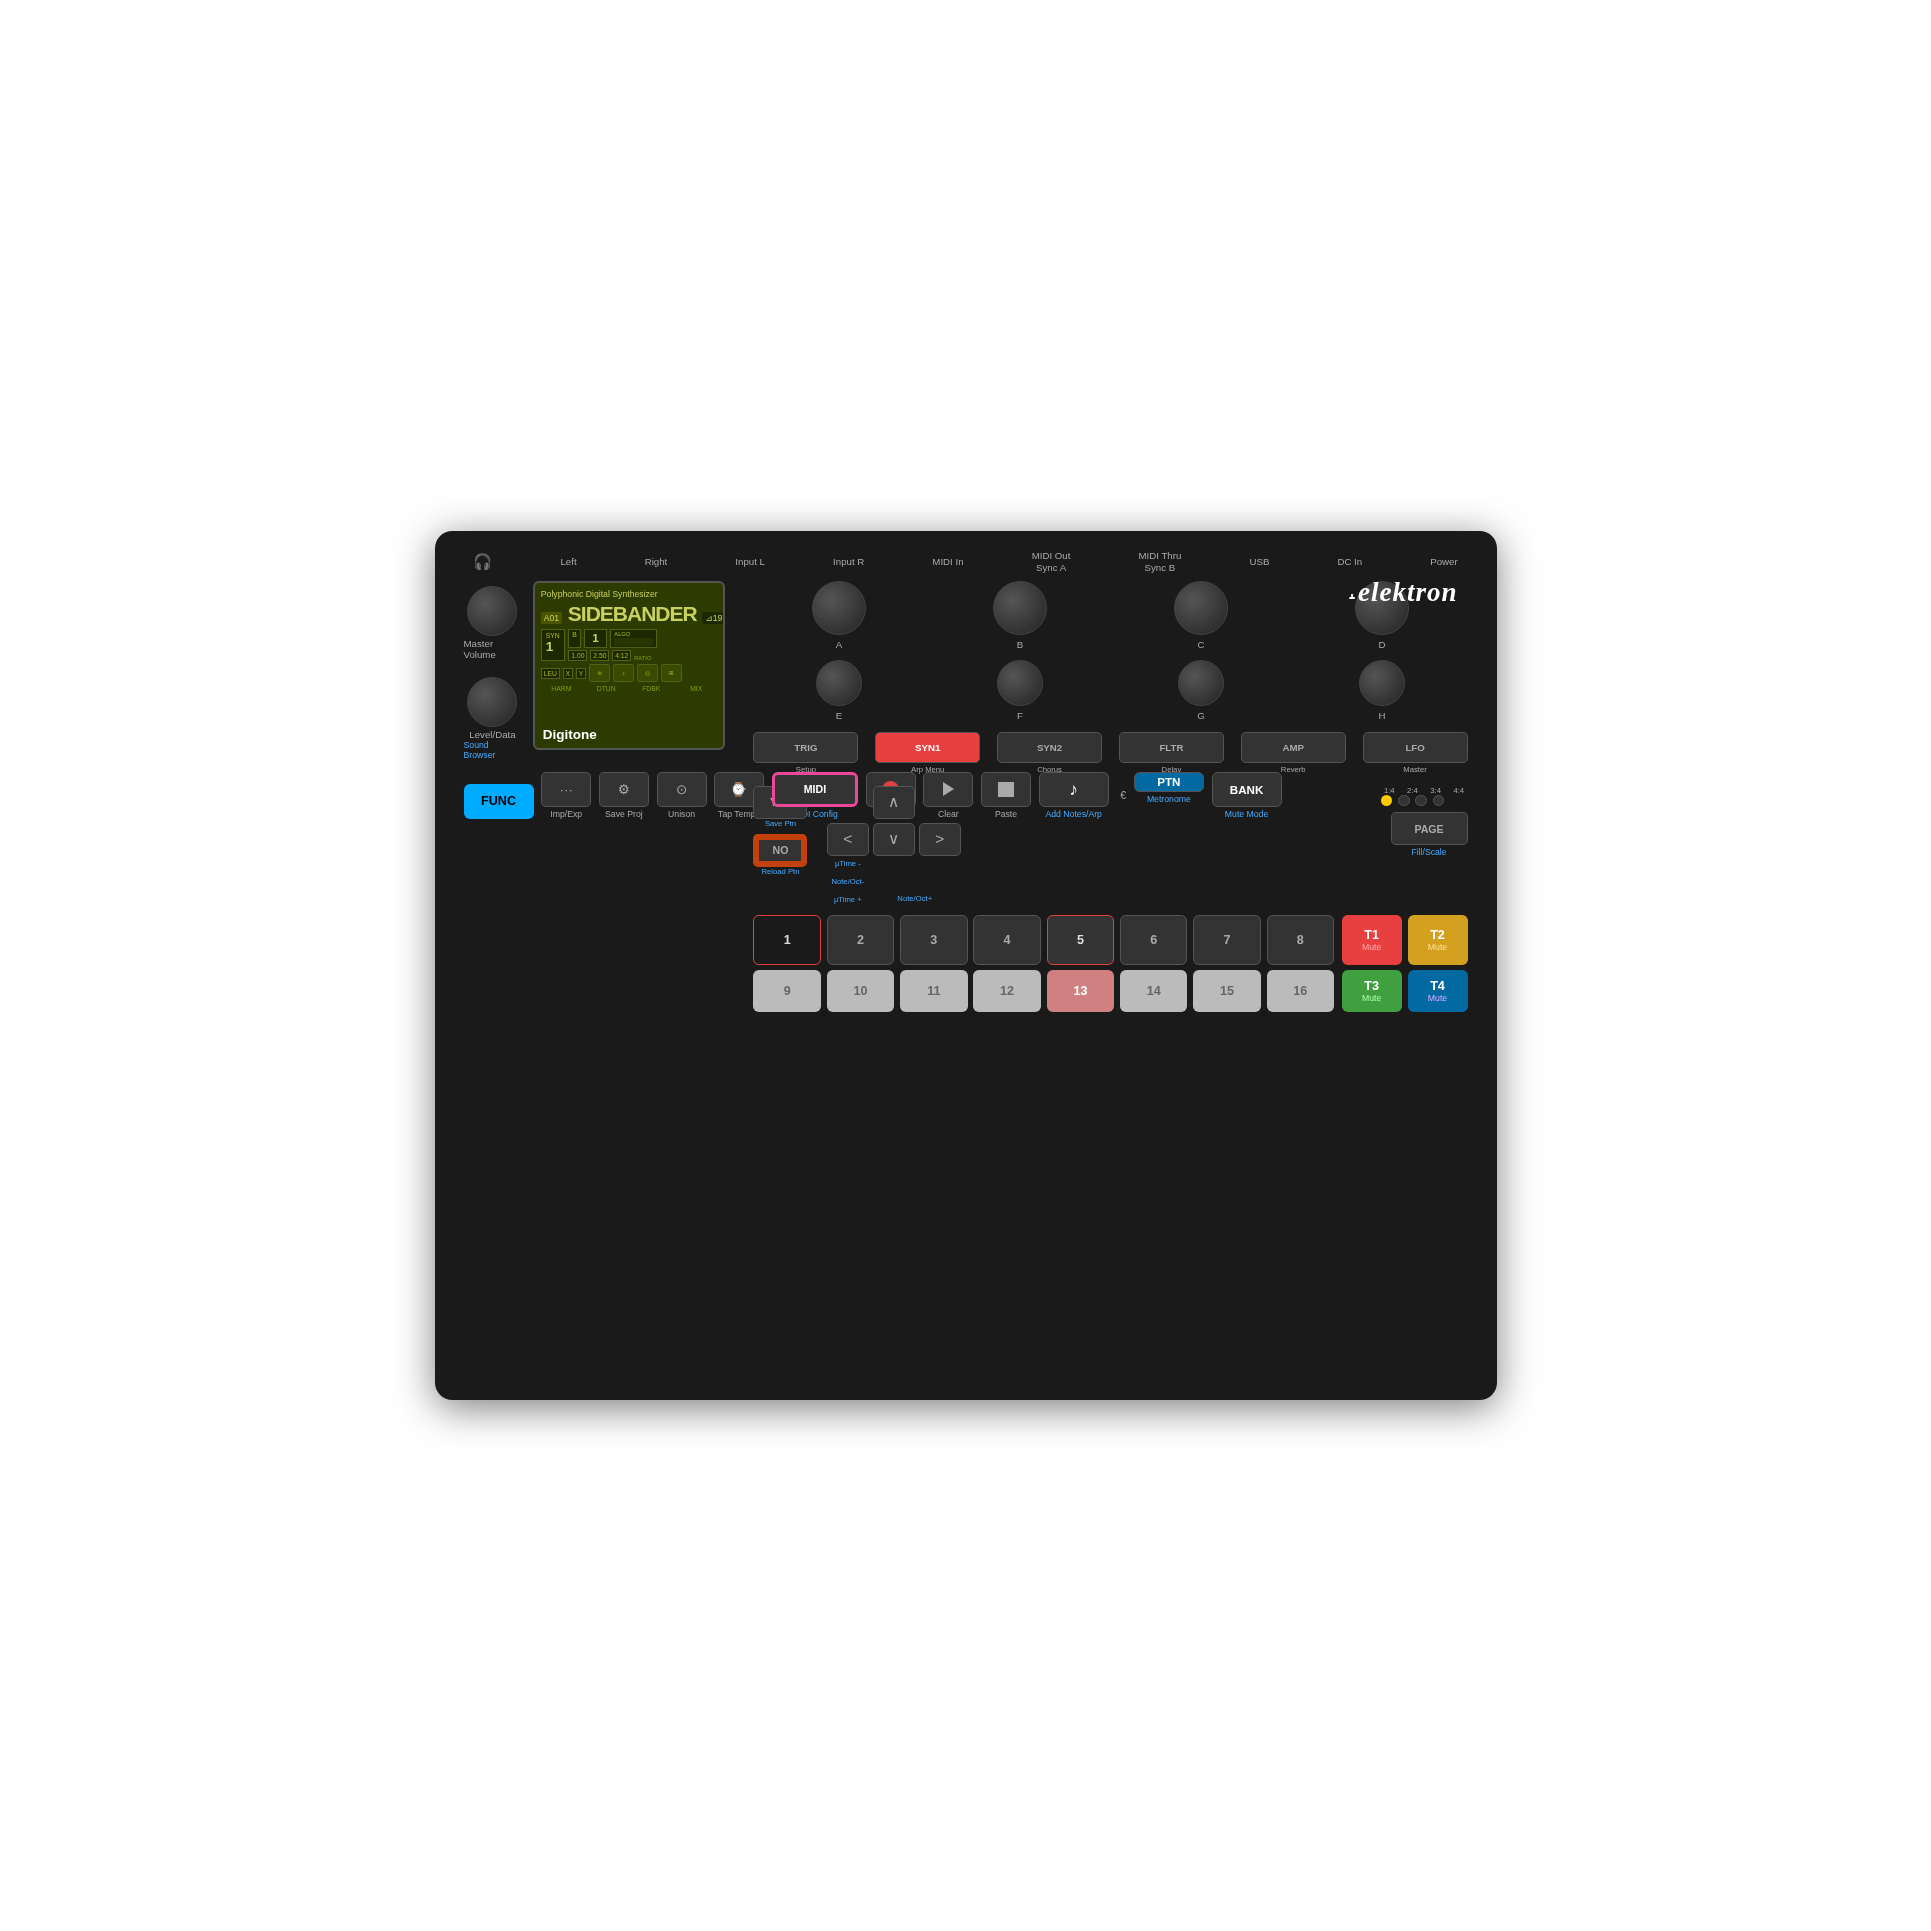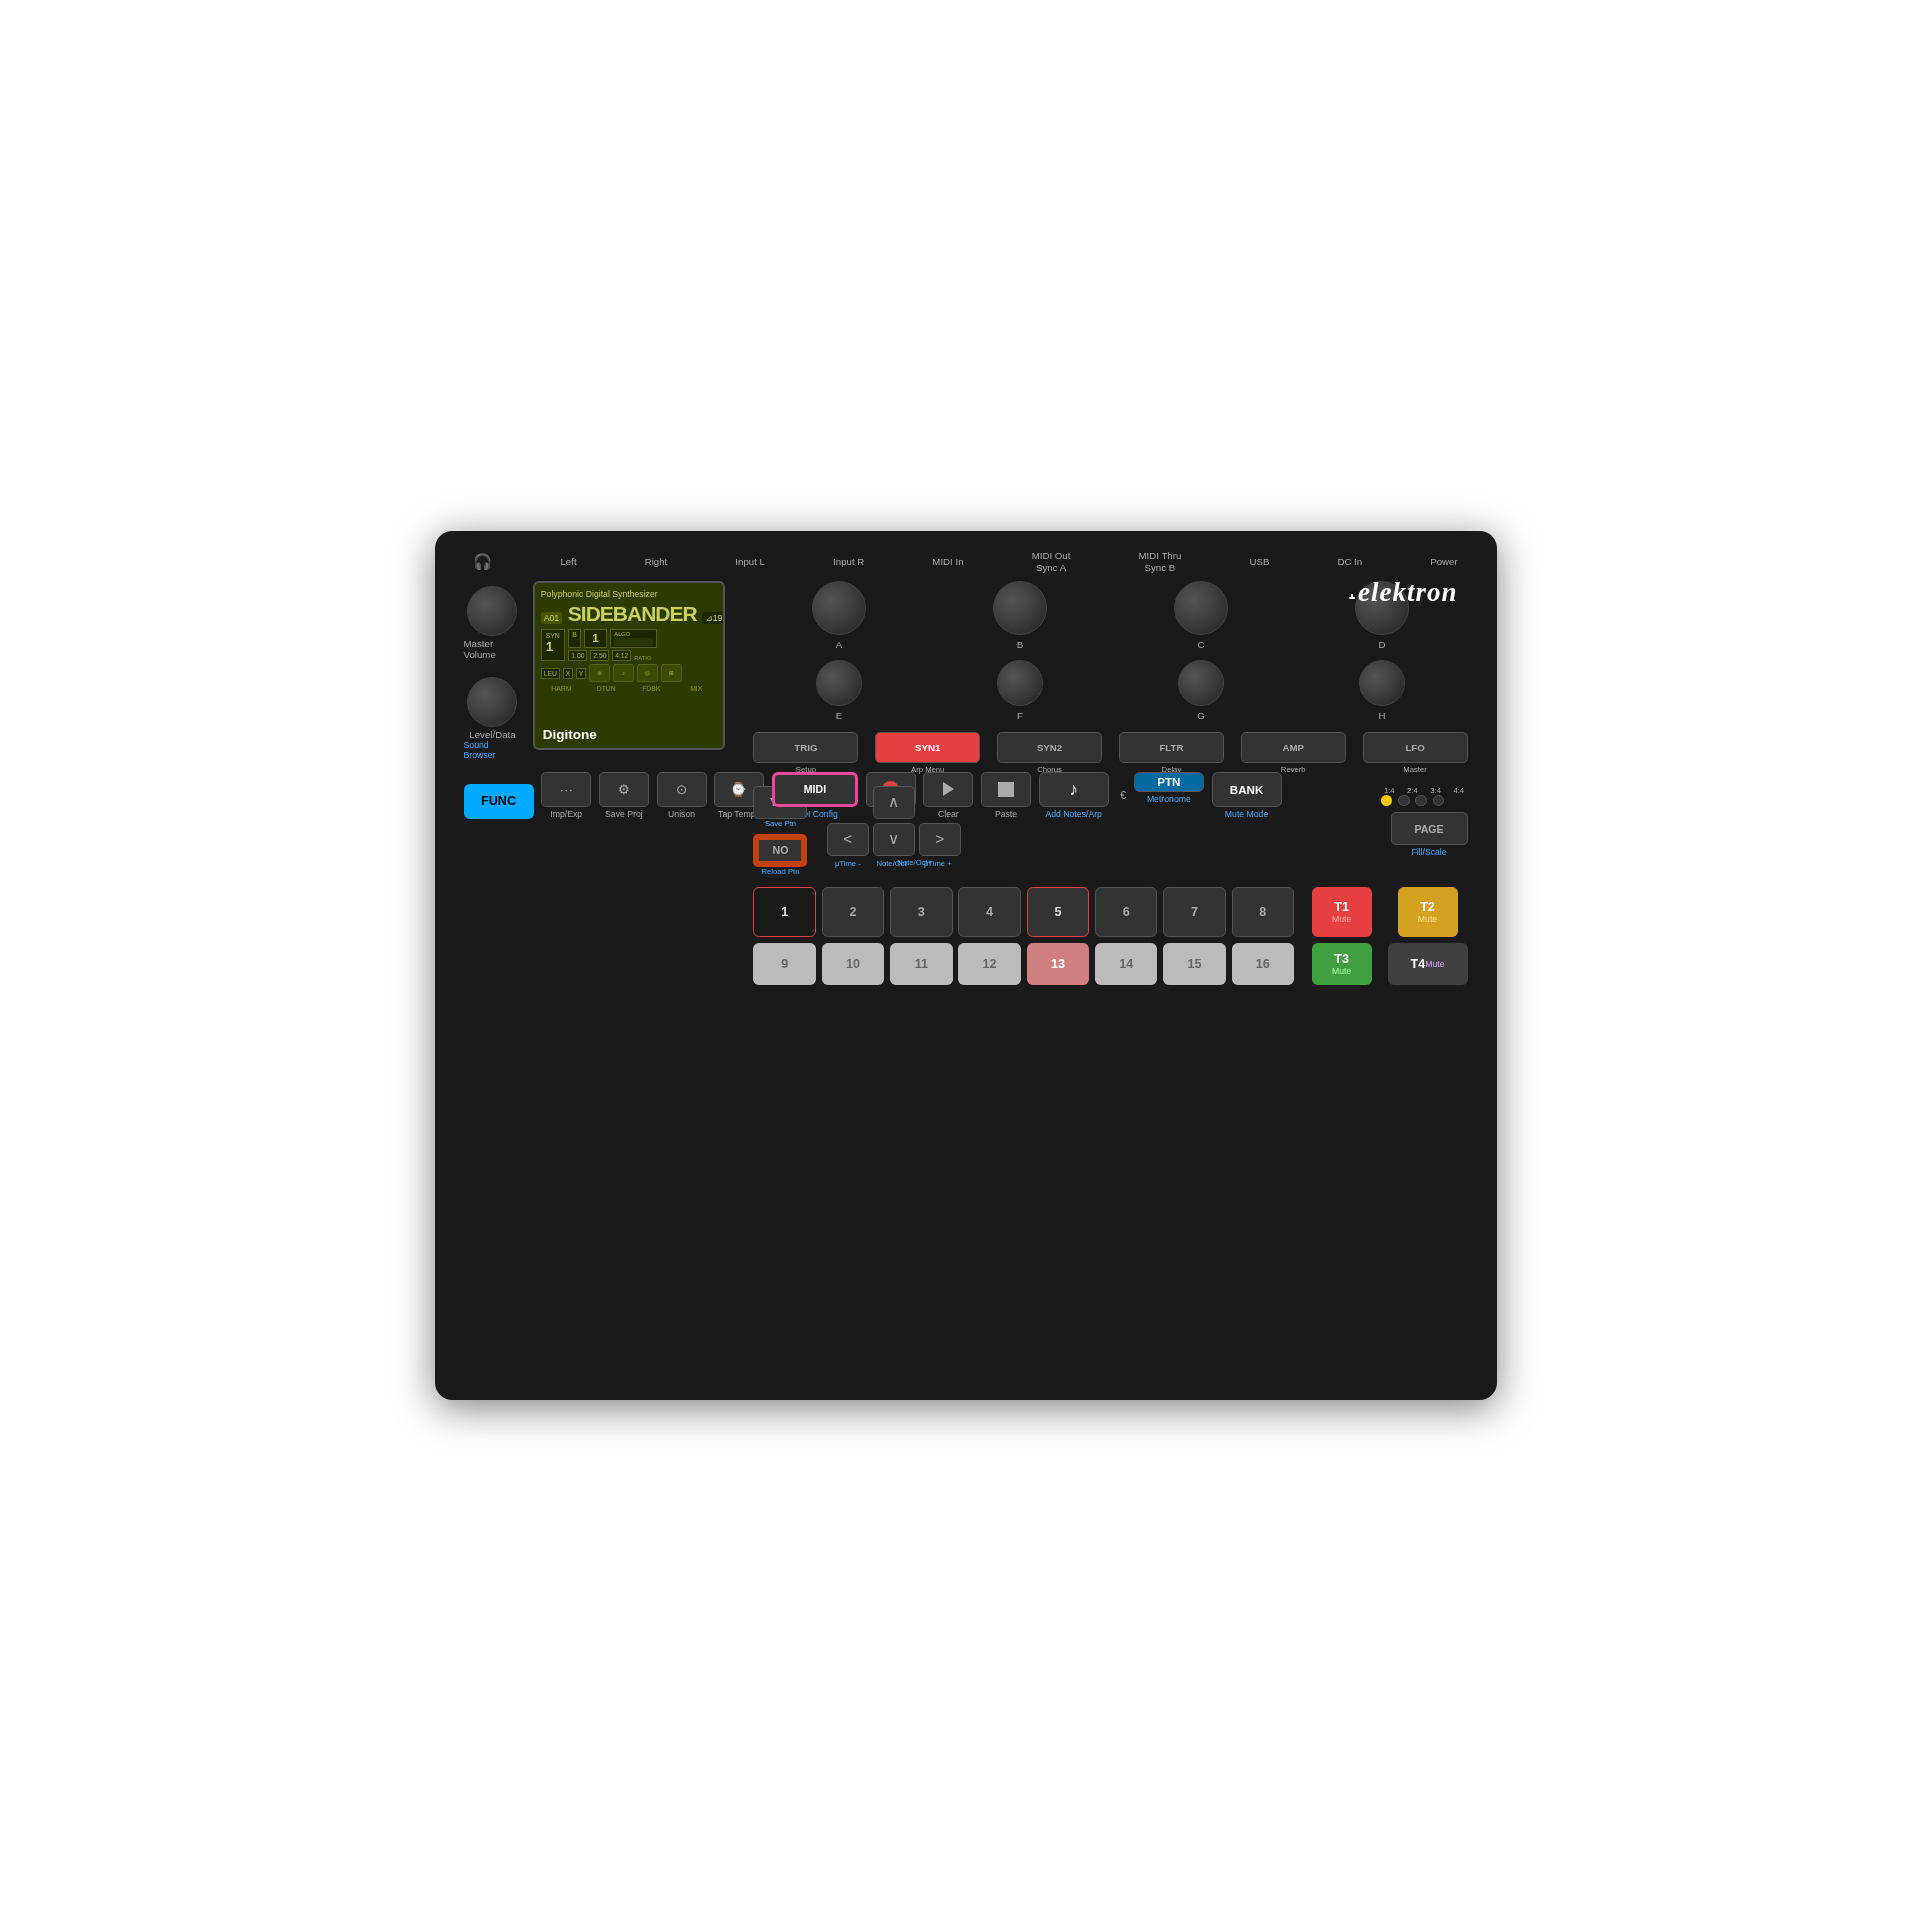--- a/index.html
+++ b/index.html
@@ -716,21 +716,21 @@
           </div>
         </div>
 
         <div style="margin-left:9.7px;">
           <div style="display:grid; grid-template-columns: 42px 42px 42px; grid-template-rows: 33px 33px; gap:3.9px;">
             <div style="grid-column:2; grid-row:1; background:#333; border:1px solid #555; border-radius:4.8px; display:flex; align-items:center; justify-content:center; cursor:pointer; font-size:15.4px; color:#aaa;">∧</div>
             <div style="grid-column:1; grid-row:2; background:#333; border:1px solid #555; border-radius:4.8px; display:flex; align-items:center; justify-content:center; cursor:pointer; font-size:15.4px; color:#aaa;">&lt;</div>
             <div style="grid-column:2; grid-row:2; background:#333; border:1px solid #555; border-radius:4.8px; display:flex; align-items:center; justify-content:center; cursor:pointer; font-size:15.4px; color:#aaa;">∨</div>
             <div style="grid-column:3; grid-row:2; background:#333; border:1px solid #555; border-radius:4.8px; display:flex; align-items:center; justify-content:center; cursor:pointer; font-size:15.4px; color:#aaa;">&gt;</div>
           </div>
-          <div style="display:flex; gap:3px; margin-top:2.9px;">
+          <div style="display:flex; gap:9px; margin-top:2.9px;flex-direction:column;">
             <div style="font-size:7.7px; color:#4af; text-align:center; width:42px;">μTime -</div>
             <div style="font-size:7.7px; color:#4af; text-align:center; width:42px;">Note/Oct-</div>
             <div style="font-size:7.7px; color:#4af; text-align:center; width:42px;">μTime +</div>
           </div>
           <div style="font-size:7.7px; color:#4af; text-align:center; margin-top:-9.7px; margin-left:42px;">Note/Oct+</div>
         </div>
 
         <div style="margin-left:auto; display:flex; flex-direction:column; align-items:flex-end; gap:5.8px;">
           <div>
             <div class="tempo-labels">
@@ -810,21 +810,21 @@
               <span style="color:#ffe090; font-size:8.7px;">Mute</span>
             </div>
           </div>
           <div style="display:flex; flex-direction:column; align-items:center;">
             <div style="background:#40a040; border-radius:5.8px; height:42px; width:60px; display:flex; flex-direction:column; align-items:center; justify-content:center; cursor:pointer;">
               <span style="color:#fff; font-size:12.6px; font-weight:bold;">T3</span>
               <span style="color:#aaffaa; font-size:8.7px;">Mute</span>
             </div>
           </div>
           <div style="display:flex; flex-direction:column; align-items:center;">
-            <div style="background:#404040; border-radius:5.8px; height:42px; width:80px; display:flex; flex-direction:row; align-items:center; justify-content:center; cursor:pointer;">
+            <div style="background:#0369a1; border-radius:5.8px; height:42px; width:60px; display:flex; flex-direction:column; align-items:center; justify-content:center; cursor:pointer;">
               <span style="color:#fff; font-size:12.6px; font-weight:bold;">T4</span>
               <span style="color:#ddaaff; font-size:8.7px;">Mute</span>
             </div>
           </div>
         </div>
 
       </div>
 
     </div>
   </div>

